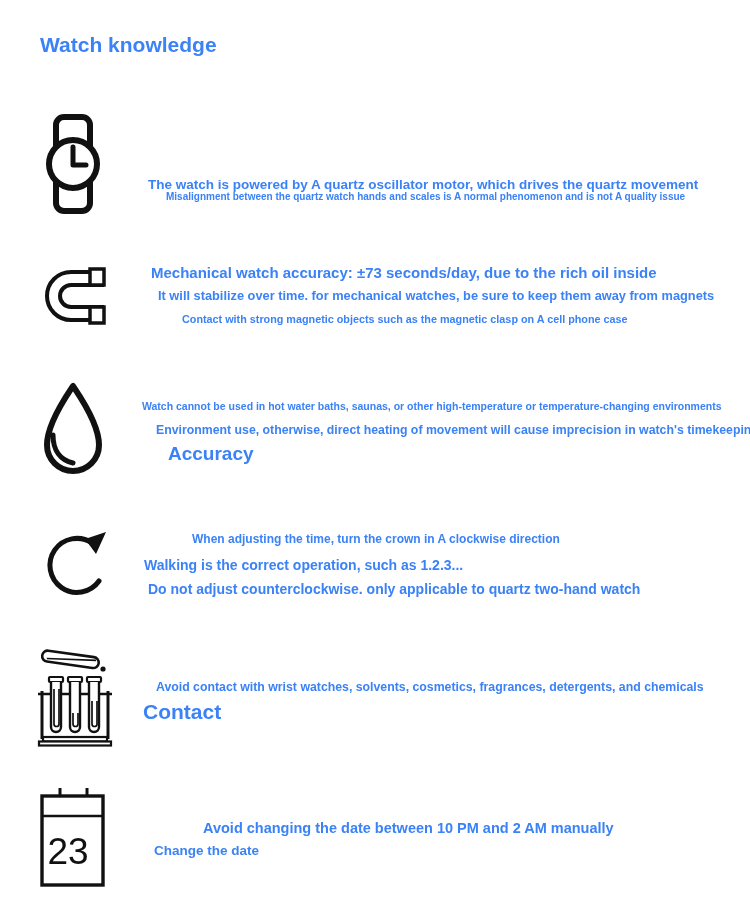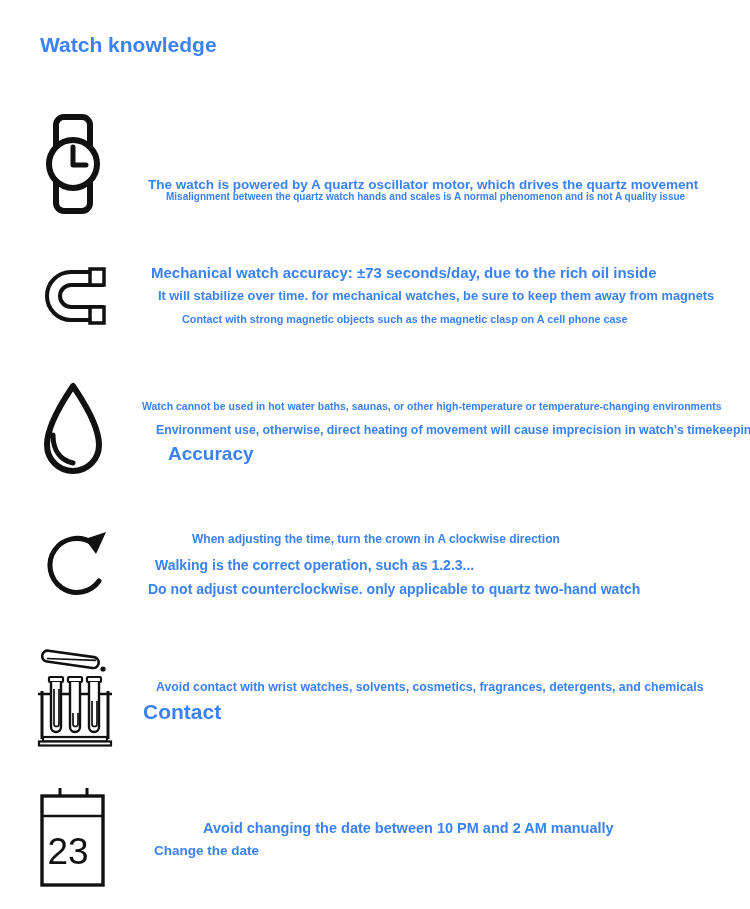--- a/index.html
+++ b/index.html
@@ -22,21 +22,21 @@
   
   .s1l1{left:166px;top:147px;font-size:10px;margin-top:44px;}
   .s1l2{left:148px;top:177px;font-size:13.5px;}
   .s2l1{left:151px;top:264px;font-size:15px;}
   .s2l2{left:158px;top:289px;font-size:12.8px;}
   .s2l3{left:150px;top:313px;font-size:10.8px;margin-left:32px;}
   .s3l1{left:142px;top:400px;font-size:10.5px;}
   .s3l2{left:156px;top:423px;font-size:12.3px;}
   .s3l3{left:145px;top:443px;font-size:19px;margin-left:23px;}
   .s4l1{left:192px;top:533px;font-size:12px;}
-  .s4l2{left:155px;top:557px;font-size:14px;}
+  .s4l2{left:144px;top:557px;font-size:14px;}
   .s4l3{left:148px;top:581px;font-size:14px;}
   .s5l1{left:156px;top:680px;font-size:12.3px;}
   .s5l2{left:143px;top:700px;font-size:21px;}
   .s6l1{left:203px;top:820px;font-size:14.5px;}
   .s6l2{left:140px;top:843px;font-size:13.5px;margin-left:14px;}
   .cal-day{font-family:"Liberation Sans",sans-serif;}
 </style>
 </head>
 <body>
 

